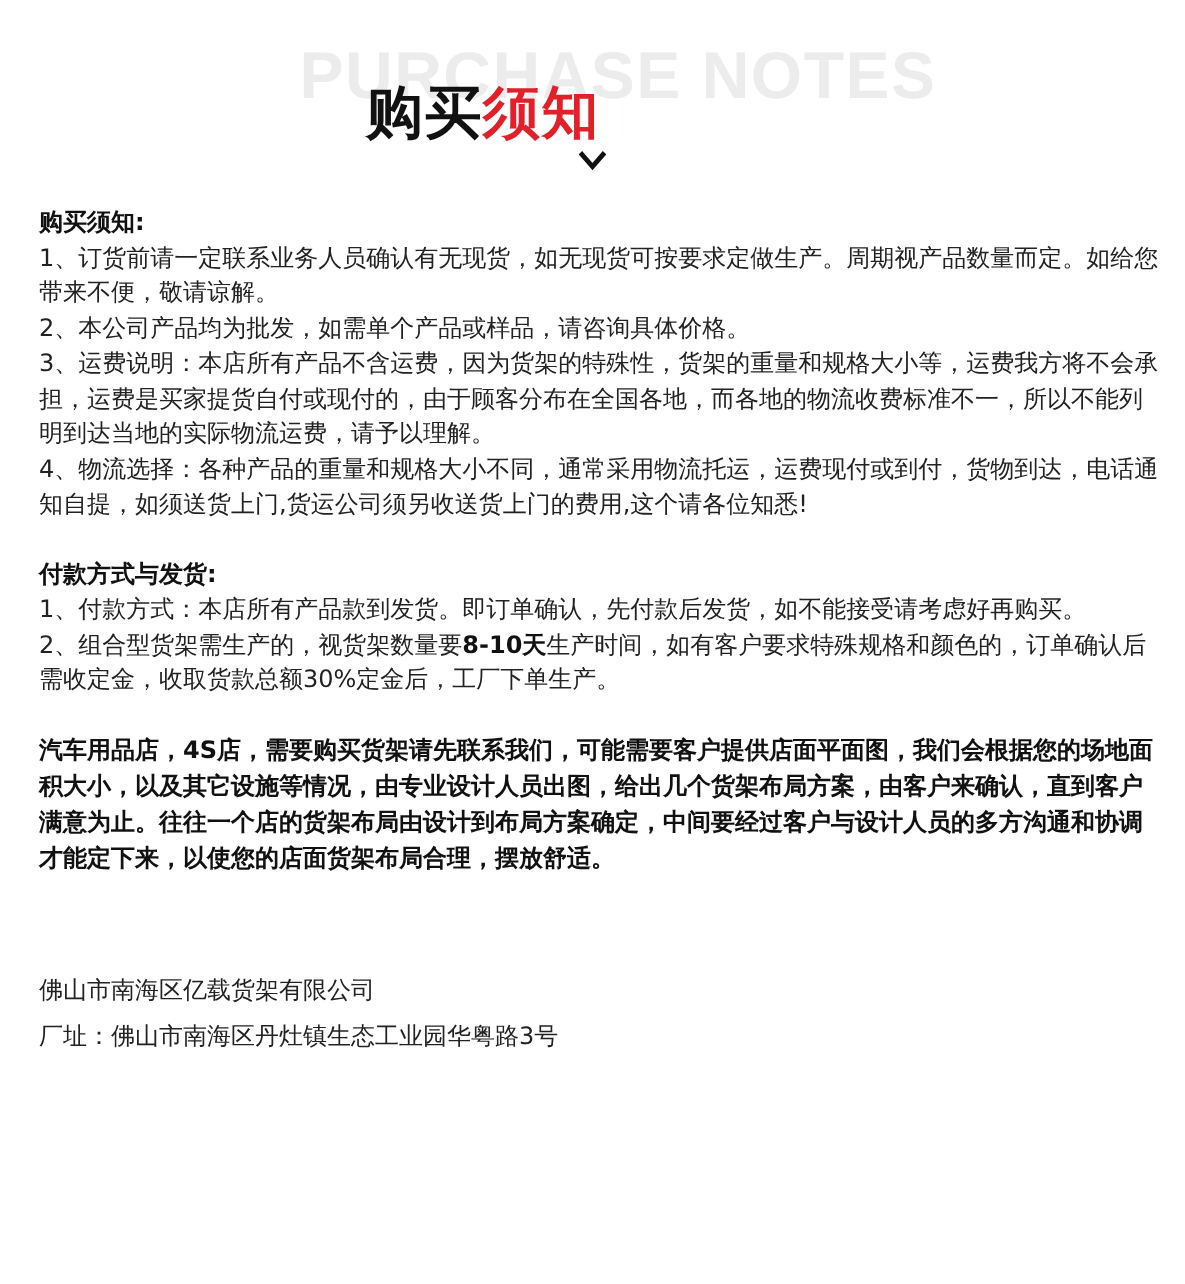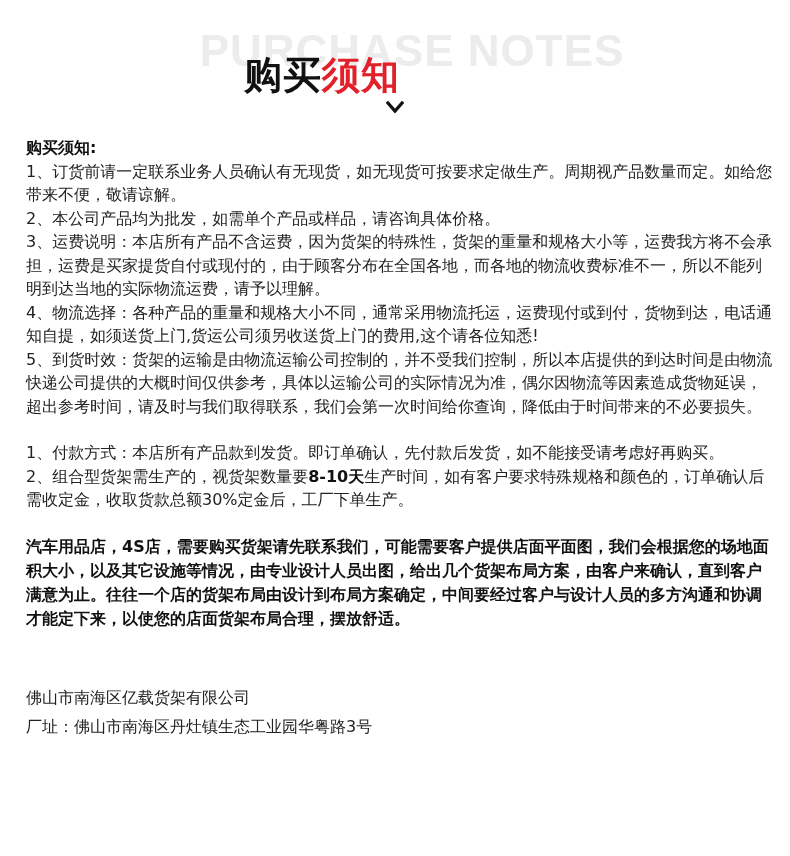--- a/index.html
+++ b/index.html
@@ -94,36 +94,36 @@
   </svg>
 </div>
 
 <div class="content">
   <section>
     <p class="section-title">购买须知:</p>
     <p>1、订货前请一定联系业务人员确认有无现货，如无现货可按要求定做生产。周期视产品数量而定。如给您带来不便，敬请谅解。</p>
     <p>2、本公司产品均为批发，如需单个产品或样品，请咨询具体价格。</p>
     <p>3、运费说明：本店所有产品不含运费，因为货架的特殊性，货架的重量和规格大小等，运费我方将不会承担，运费是买家提货自付或现付的，由于顾客分布在全国各地，而各地的物流收费标准不一，所以不能列明到达当地的实际物流运费，请予以理解。</p>
     <p>4、物流选择：各种产品的重量和规格大小不同，通常采用物流托运，运费现付或到付，货物到达，电话通知自提，如须送货上门,货运公司须另收送货上门的费用,这个请各位知悉!</p>
-    <p>5、到货时效：货架的运输是由物流运输公司控制的，并不受我们控制，所以本店提供的到达时间是由物流快递公司提供的大概时间仅供参考，具体以运输公司的实际情况为准，偶尔因物流等因素造成货物延误，超出参考时间，请及时与我们取得联系，我们会第一次时间给你查询，降低由于时间带来的不必要损失。</p>
   </section>
 
   <div class="gap"></div>
 
   <section>
+    <p class="section-title">付款方式与发货:</p>
     <p>1、付款方式：本店所有产品款到发货。即订单确认，先付款后发货，如不能接受请考虑好再购买。</p>
     <p><span>2、组合型货架需生产的，视货架数量要</span><span class="strong">8-10天</span><span>生产时间，如有客户要求特殊规格和颜色的，订单确认后需收定金，收取货款总额30%定金后，工厂下单生产。</span></p>
   </section>
 
   <div class="gap"></div>
 
   <section>
     <p class="bold-para">汽车用品店，4S店，需要购买货架请先联系我们，可能需要客户提供店面平面图，我们会根据您的场地面积大小，以及其它设施等情况，由专业设计人员出图，给出几个货架布局方案，由客户来确认，直到客户满意为止。往往一个店的货架布局由设计到布局方案确定，中间要经过客户与设计人员的多方沟通和协调才能定下来，以使您的店面货架布局合理，摆放舒适。</p>
   </section>
 
   <div class="gap"></div>
 
   <section>
     <div class="gap"></div>
-    <p style="margin-top:9px;">佛山市南海区亿载货架有限公司</p>
+    <p style="margin-top:20px;font-family:Liberation Mono, monospace;">佛山市南海区亿载货架有限公司</p>
     <p style="margin-top:6px;">厂址：佛山市南海区丹灶镇生态工业园华粤路3号</p>
   </section>
 </div>
 
 </body></html>

